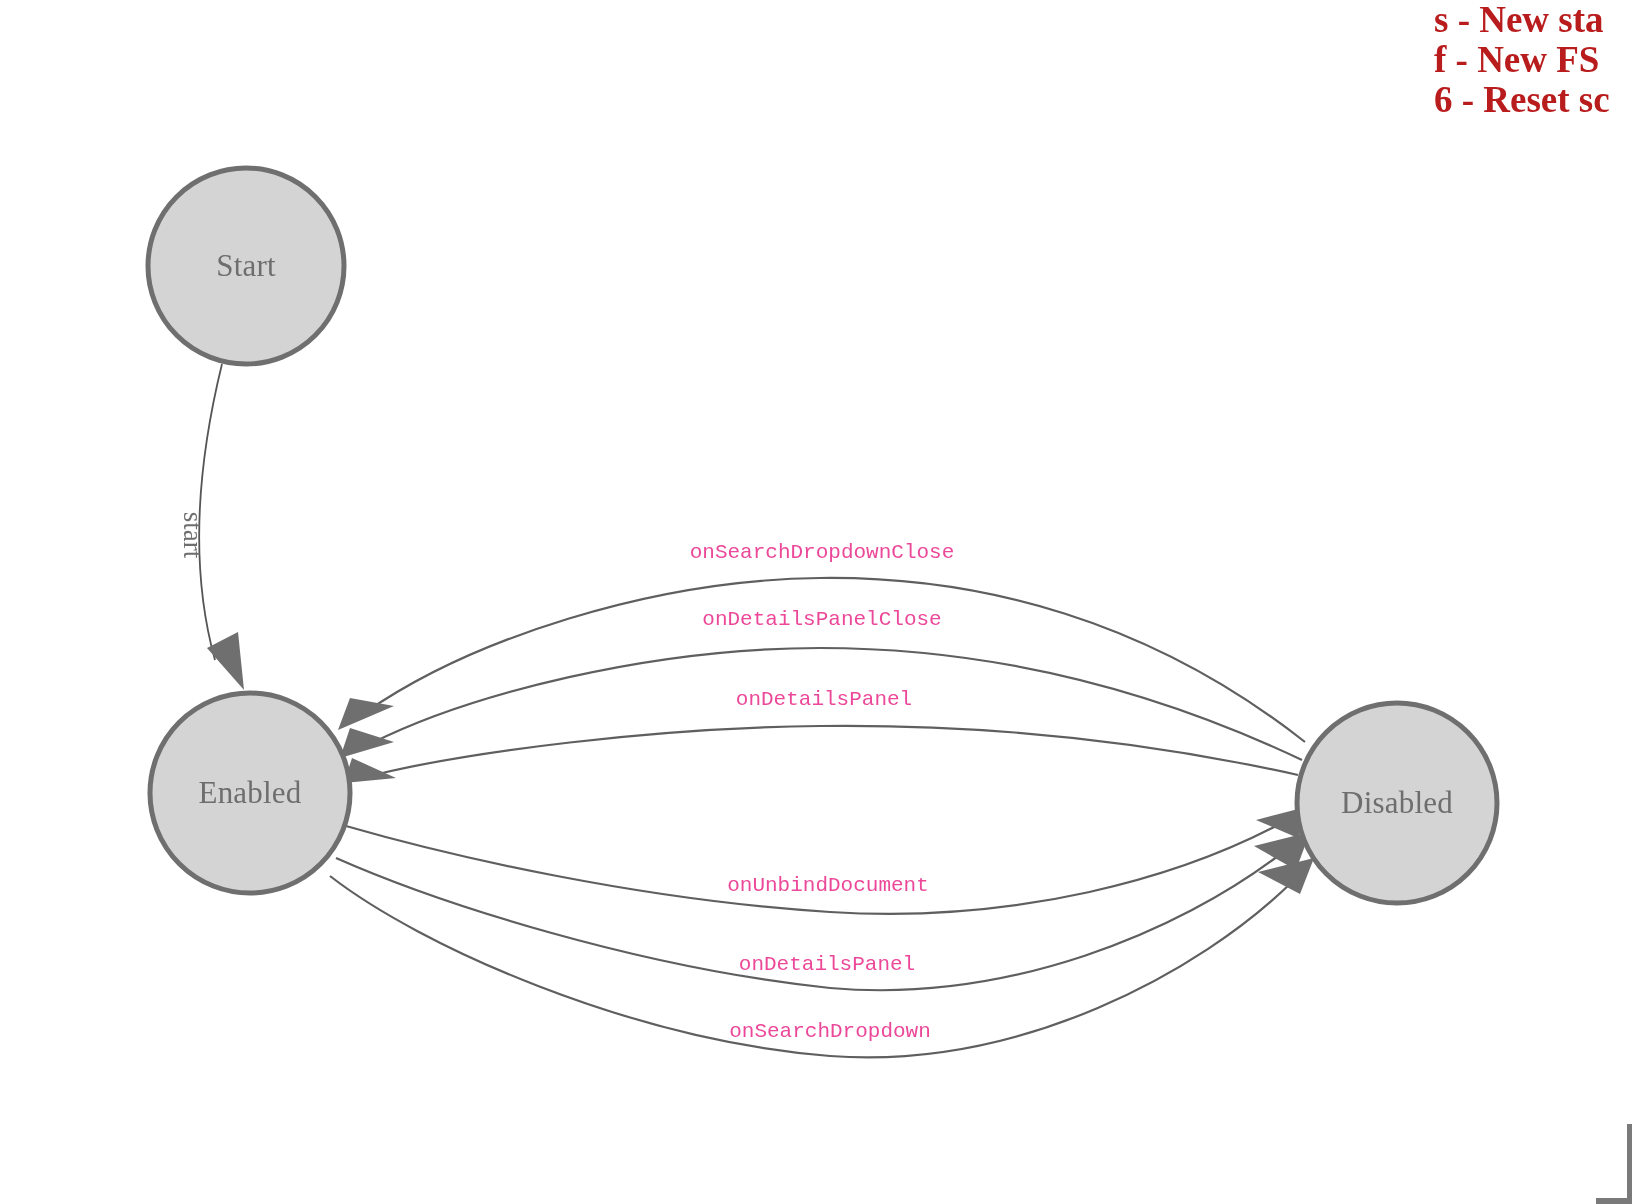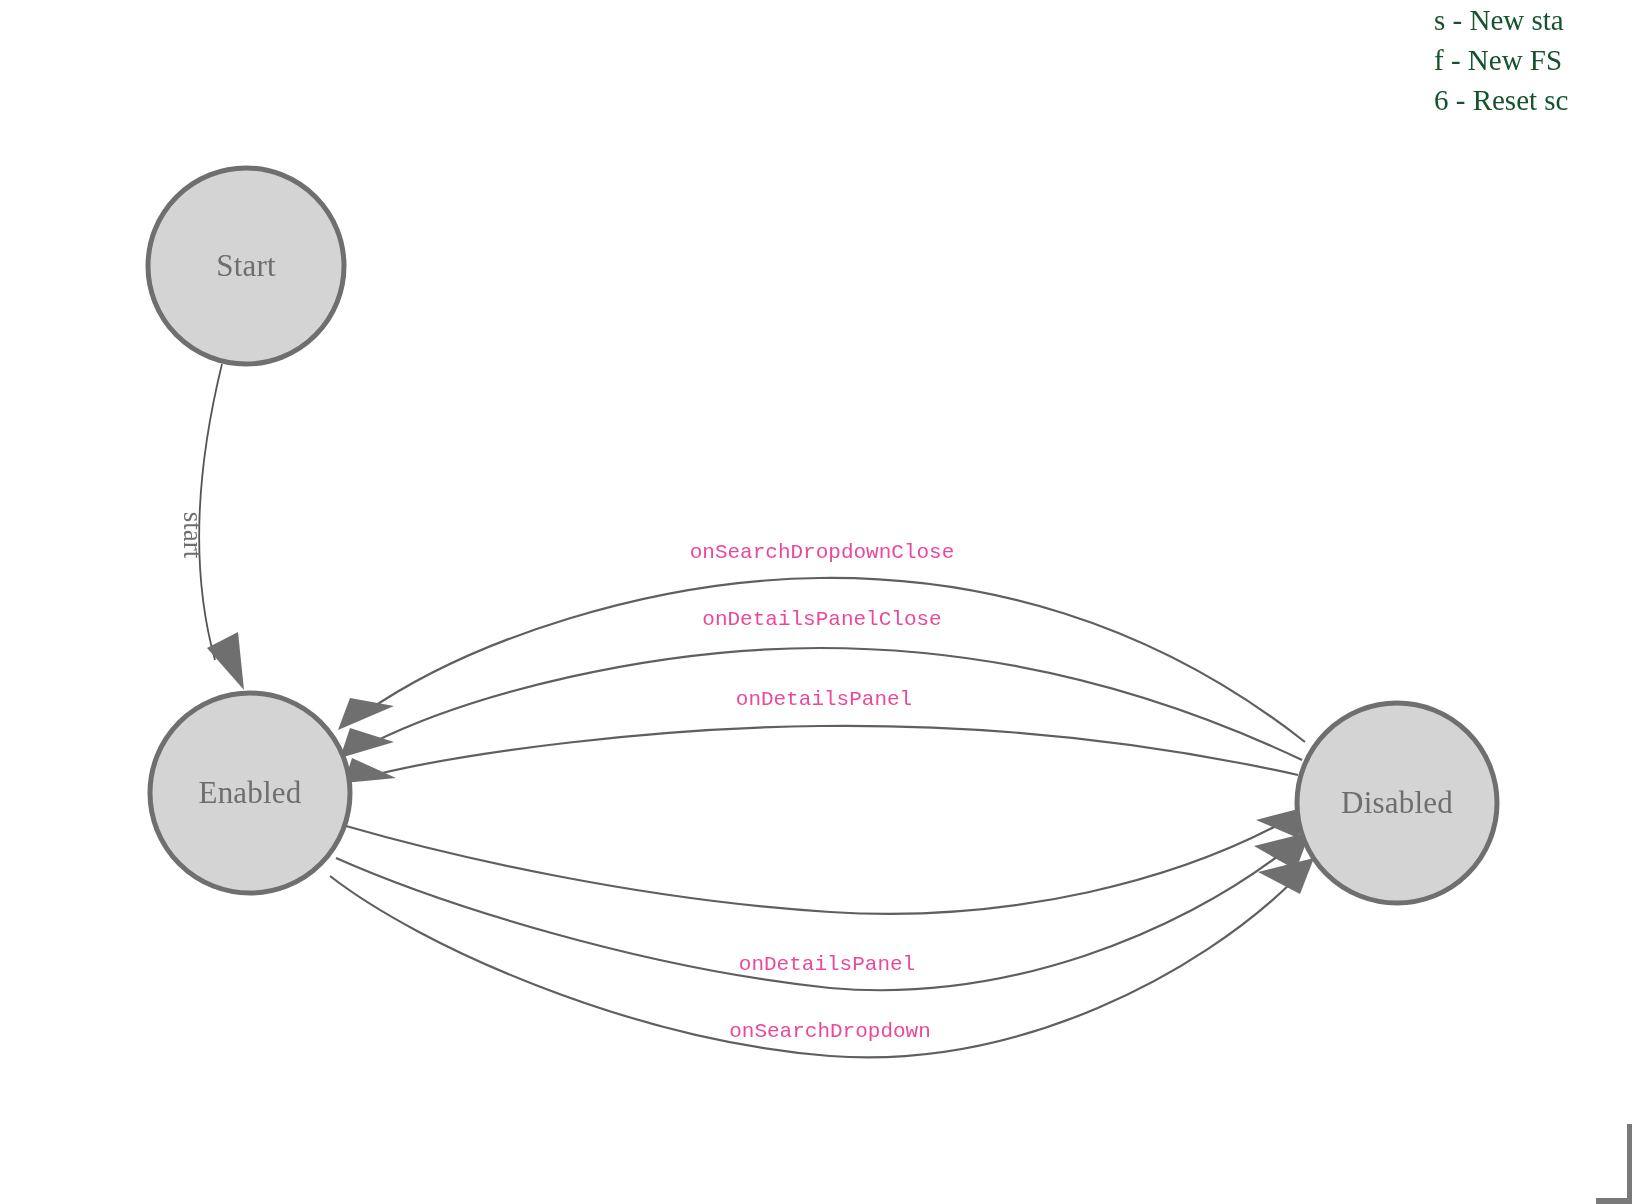--- a/index.html
+++ b/index.html
@@ -70,26 +70,27 @@
   #help-panel {
     position: absolute;
     right: 0px;
     top: 0px;
     width: 210px;
     overflow: hidden;
     text-align: left;
     pointer-events: auto;
   }
   #help-panel .help-line {
-    color: #14532d;
-    font-size: 29px;
+    color: #b91c1c;
+    font-size: 37px;
     line-height: 40px;
     font-family: "Liberation Serif", "DejaVu Serif", serif;
     white-space: nowrap;
     padding-left: 12px;
+    font-weight: bold;
   }
   #v-scrollbar {
     position: absolute;
     right: 0px;
     top: 0px;
     width: 5px;
     height: 1204px;
     background: transparent;
   }
   #v-scrollbar .thumb {
@@ -152,20 +153,21 @@
 
   <div class="node-label" style="left:246px; top:266px;">Start</div>
   <div class="node-label" style="left:250px; top:793px;">Enabled</div>
   <div class="node-label" style="left:1397px; top:803px;text-align:center;">Disabled</div>
 
   <div class="edge-label-rot" style="left:192px; top:535px;">start</div>
 
   <div class="edge-label" style="left:822px; top:552px;">onSearchDropdownClose</div>
   <div class="edge-label" style="left:822px; top:619px;">onDetailsPanelClose</div>
   <div class="edge-label" style="left:824px; top:699px;">onDetailsPanel</div>
+  <div class="edge-label" style="left:828px; top:885px;">onUnbindDocument</div>
   <div class="edge-label" style="left:827px; top:964px;">onDetailsPanel</div>
   <div class="edge-label" style="left:830px; top:1031px;">onSearchDropdown</div>
 
   <div id="help-panel">
     <div class="help-line">s - New sta</div>
     <div class="help-line">f - New FS</div>
     <div class="help-line">6 - Reset sc</div>
   </div>
 
   <div id="v-scrollbar">

